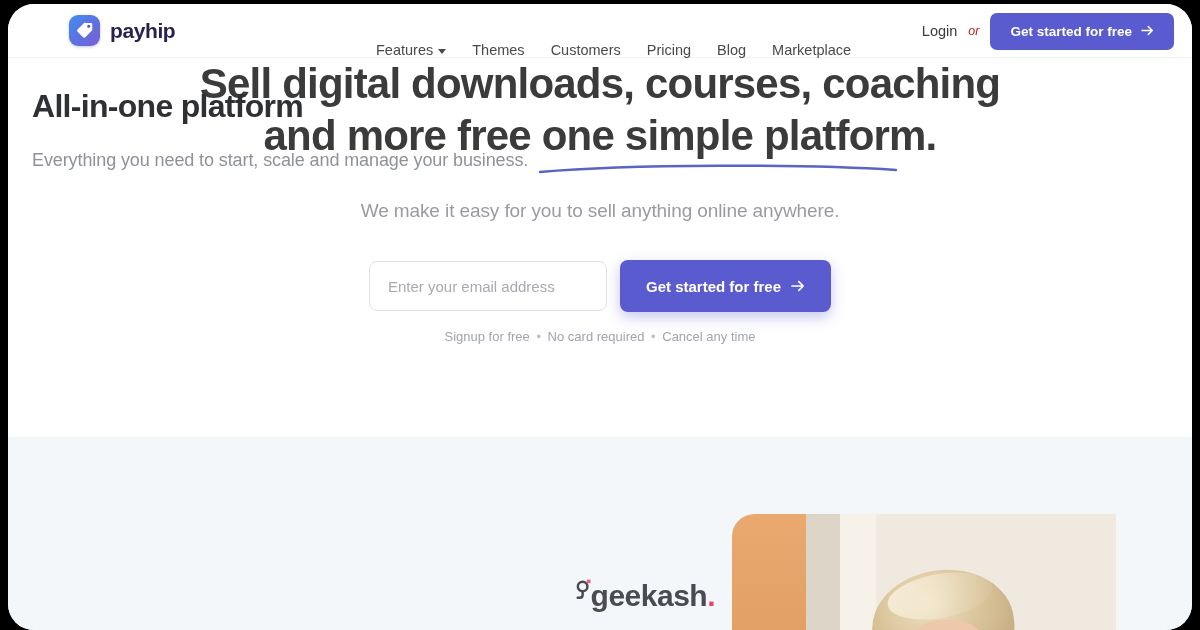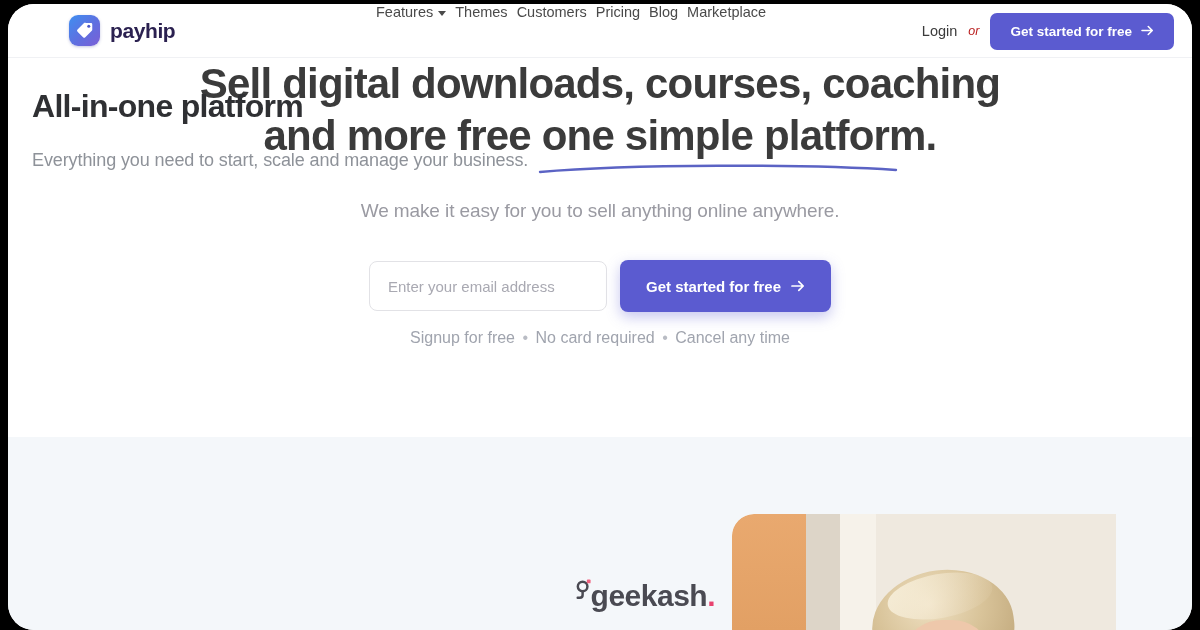--- a/index.html
+++ b/index.html
@@ -74,22 +74,22 @@
     color: #2b2150;
     letter-spacing: -0.4px;
   }
 
   .nav-links {
     position: absolute;
     left: 368px;
     top: 0;
     height: 54px;
     display: flex;
-    align-items: flex-start;
-    gap: 9px;
+    align-items: flex-end;
+    gap: 26px;
   }
 
   .nav-link {
     font-size: 14.5px;
     color: #4a4a4a;
     white-space: nowrap;
     display: flex;
     align-items: center;
     gap: 5px;
     cursor: pointer;
@@ -216,21 +216,21 @@
     display: flex;
     align-items: center;
     gap: 10px;
     cursor: pointer;
     font-family: "Liberation Sans", sans-serif;
     box-shadow: 0 5px 14px rgba(91,91,208,0.35);
   }
 
   .form-note {
     margin-top: 17px;
-    font-size: 16px;
+    font-size: 13px;
     color: #a0a4ae;
   }
 
   .note-dot { color: #b9bcc4; padding: 0 3px; }
 
   
   .section-lower {
     position: absolute;
     left: 0;
     top: 433px;

